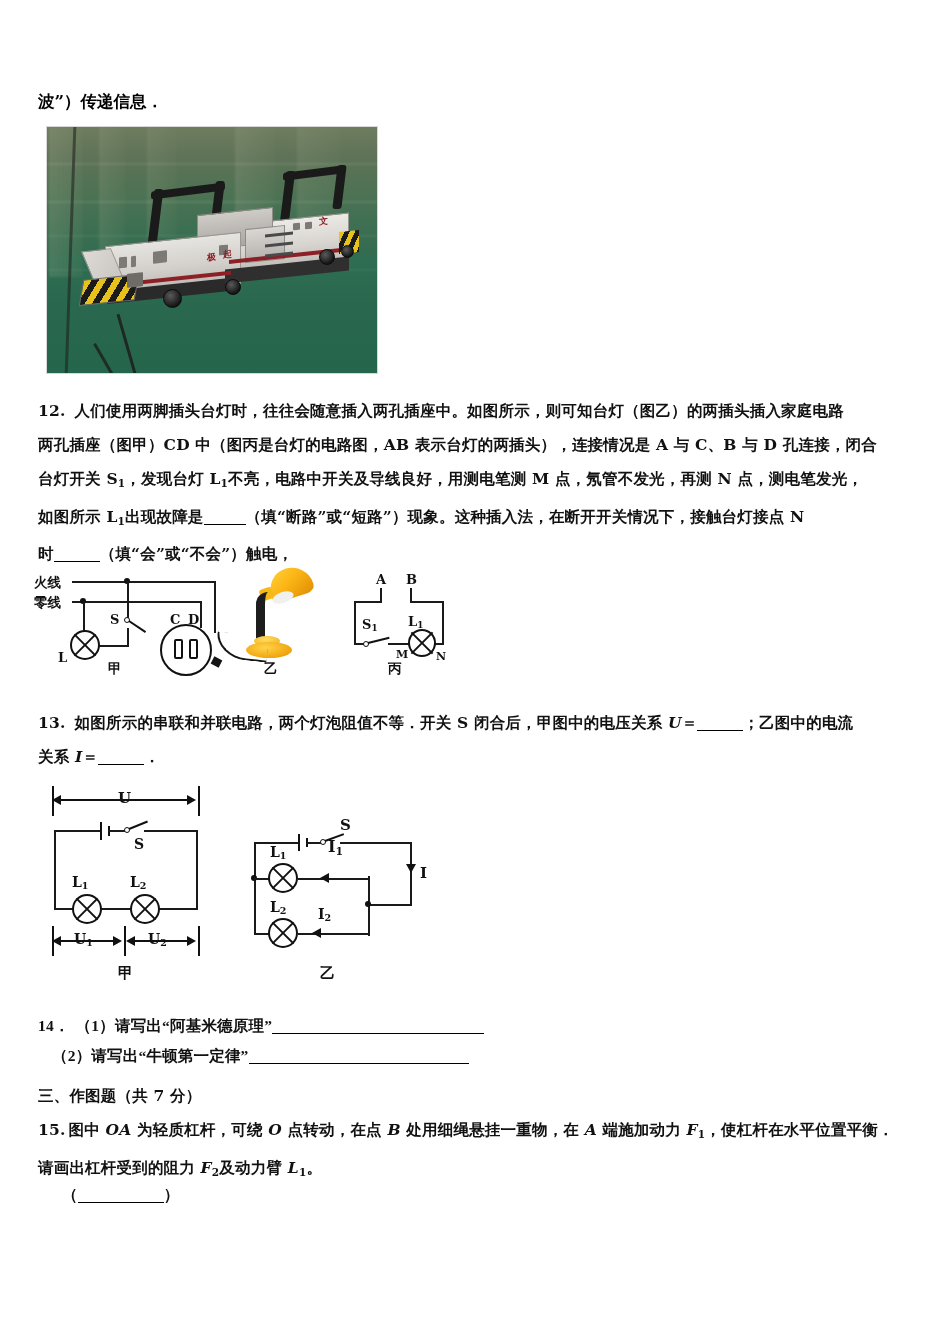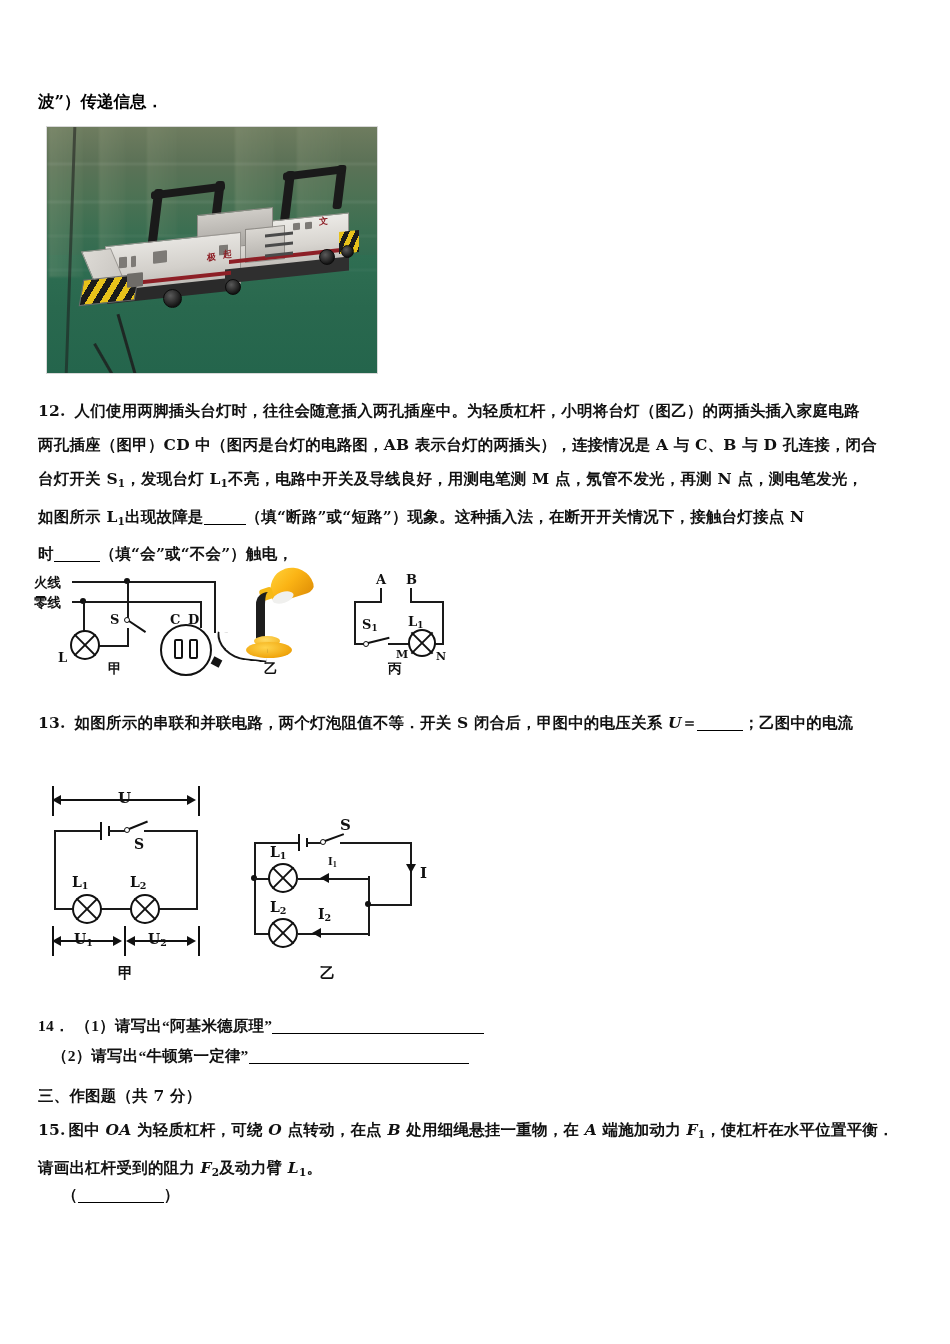--- a/index.html
+++ b/index.html
@@ -301,21 +301,21 @@
       </div>
 
       <div class="cable" style="left:78px; top:186px; height:62px; transform:rotate(-16deg); opacity:.85;"></div>
       <div class="cable" style="left:56px; top:214px; height:40px; transform:rotate(-30deg); opacity:.8;"></div>
     </div>
   </div>
 
   <div class="blk qtext" style="left:38px; top:394px; width:880px;">
     <div style="display:flex; gap:9px;">
       <span>12.</span>
-      <span>人们使用两脚插头台灯时，往往会随意插入两孔插座中。为轻质杠杆，小明将台灯（图乙）的两插头插入家庭电路</span>
+      <span>人们使用两脚插头台灯时，往往会随意插入两孔插座中。如图所示，则可知台灯（图乙）的两插头插入家庭电路</span>
     </div>
     <div>两孔插座（图甲）CD 中（图丙是台灯的电路图，AB 表示台灯的两插头），连接情况是 A 与 C、B 与 D 孔连接，闭合</div>
     <div>
       <span>台灯开关 S</span><sub>1</sub><span>，发现台灯 L</span><sub>1</sub><span>不亮，电路中开关及导线良好，用测电笔测 M 点，氖管不发光，再测 N 点，测电笔发光，</span>
     </div>
     <div>
       <span>如图所示 L</span><sub>1</sub><span>出现故障是</span><span class="blank-s"></span><span>（填“断路”或“短路”）现象。这种插入法，在断开开关情况下，接触台灯接点 N</span>
     </div>
     <div>
       <span>时</span><span class="blank-m"></span><span>（填“会”或“不会”）触电，</span>
@@ -399,20 +399,23 @@
     <span class="lbl" style="left:48px; top:76px; font-size:11px;">M</span>
     <span class="lbl" style="left:88px; top:78px; font-size:11px;">N</span>
 
     <span class="lbl lbl-cn" style="left:40px; top:88px;">丙</span>
   </div>
 
   <div class="blk qtext" style="left:38px; top:706px; width:880px;">
     <div style="display:flex; gap:9px;">
       <span>13.</span>
       <span><span>如图所示的串联和并联电路，两个灯泡阻值不等．开关 S 闭合后，甲图中的电压关系 </span><span class="it">U</span><span>＝</span><span class="blank-m"></span><span>；乙图中的电流</span></span>
+    </div>
+    <div>
+      <span>关系 </span><span class="it">I</span><span>＝</span><span class="blank-m"></span><span>．</span>
     </div>
   </div>
 
   <div class="dia" style="left:44px; top:786px; width:190px; height:210px;">
 
     <div class="tick" style="left:8px;  top:0px;  height:30px;"></div>
     <div class="tick" style="left:154px;top:0px;  height:30px;"></div>
     <div class="arr-line" style="left:14px; top:13px; width:136px;"></div>
     <div class="arr-head-l" style="left:8px;  top:9px;"></div>
     <div class="arr-head-r" style="left:143px;top:9px;"></div>
@@ -473,21 +476,21 @@
     <div class="node" style="left:121px; top:99px;"></div>
 
     <div class="wire wv" style="left:10px; top:40px; height:92px;"></div>
     <div class="node" style="left:7px; top:73px;"></div>
 
     <div class="wire wh" style="left:10px; top:76px; width:16px;"></div>
     <div class="bulb" style="left:24px; top:61px;"></div>
     <div class="wire wh" style="left:54px; top:76px; width:72px;"></div>
     <div class="arr-head-l" style="left:76px; top:71px;"></div>
     <span class="lbl" style="left:26px; top:42px; font-size:14px;"><span>L</span><sub>1</sub></span>
-    <span class="lbl" style="left:84px; top:52px; font-size:12px;font-family:Liberation Serif, serif;"><span>I</span><sub>1</sub></span>
+    <span class="lbl" style="left:84px; top:35px; font-size:16px;"><span>I</span><sub>1</sub></span>
 
     <div class="wire wh" style="left:10px; top:131px; width:16px;"></div>
     <div class="bulb" style="left:24px; top:116px;"></div>
     <div class="wire wh" style="left:54px; top:131px; width:72px;"></div>
     <div class="arr-head-l" style="left:68px; top:126px;"></div>
     <span class="lbl" style="left:26px; top:97px; font-size:14px;"><span>L</span><sub>2</sub></span>
     <span class="lbl" style="left:74px; top:104px; font-size:14px;"><span>I</span><sub>2</sub></span>
 
     <span class="lbl lbl-cn" style="left:76px; top:162px; font-size:15px;">乙</span>
   </div>

